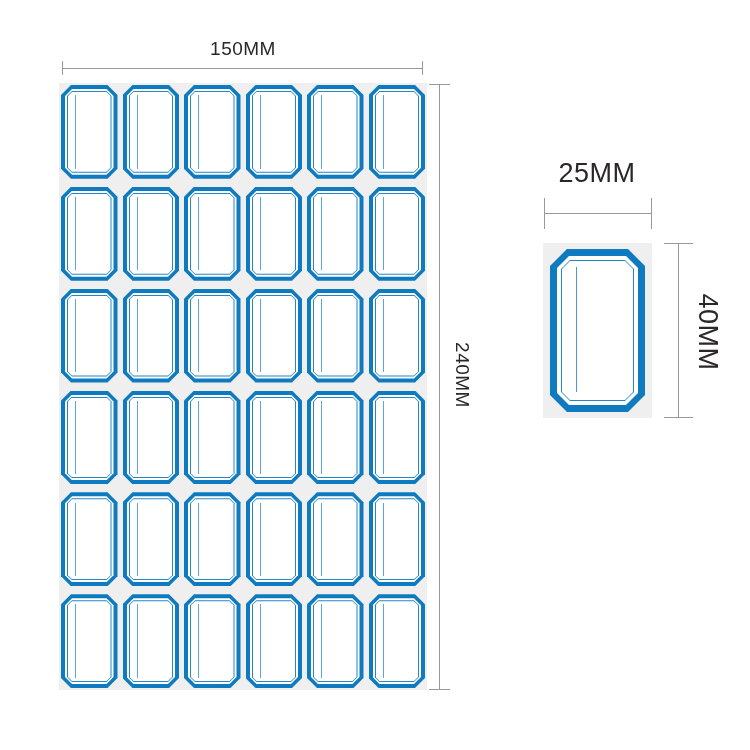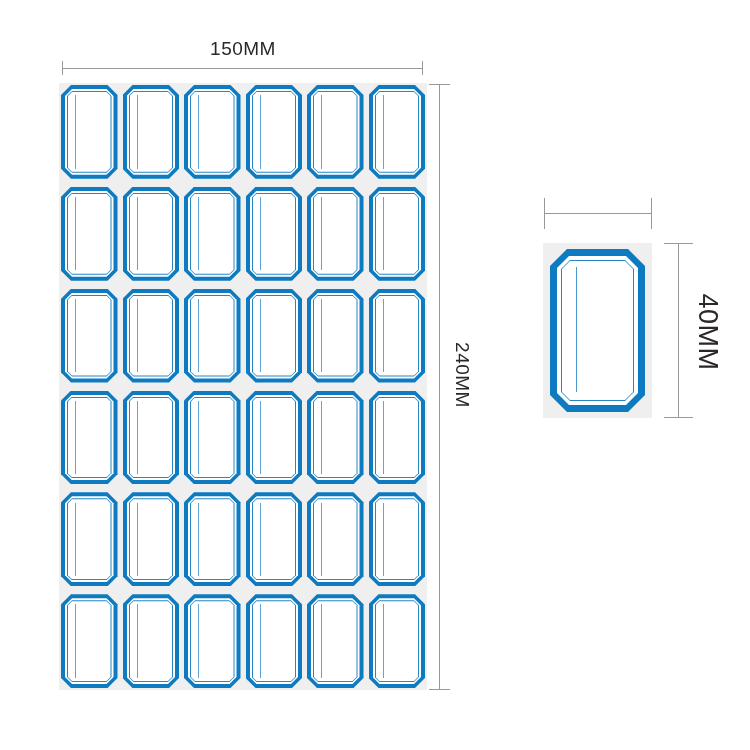--- a/index.html
+++ b/index.html
@@ -372,20 +372,21 @@
       <div class="oct l4"></div>
       <div class="vline"></div>
     </div>
     </div>
 
   <div class="abs dim-line line240"></div>
   <div class="abs dim-line tick240t"></div>
   <div class="abs dim-line tick240b"></div>
   <div class="abs dim-text small t240">240MM</div>
 
+  <div class="abs dim-text large t25">25MM</div>
   <div class="abs dim-line line25"></div>
   <div class="abs dim-line tick25l"></div>
   <div class="abs dim-line tick25r"></div>
 
   <div class="abs single-backing"></div>
   <div class="single-label">
     <div class="oct b1"></div>
     <div class="oct b2"></div>
     <div class="oct b3"></div>
     <div class="oct b4"></div>

